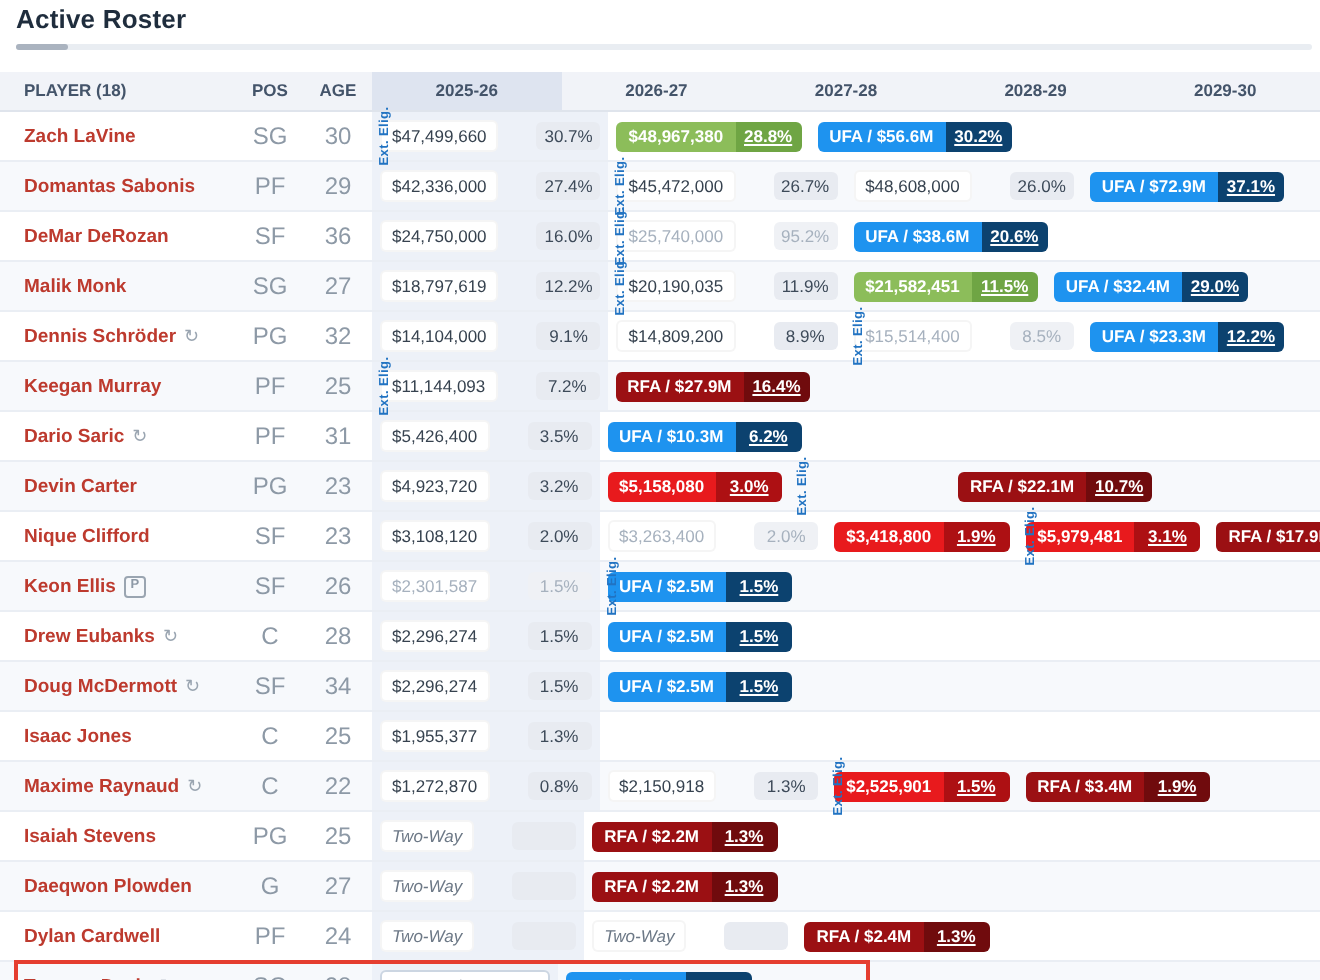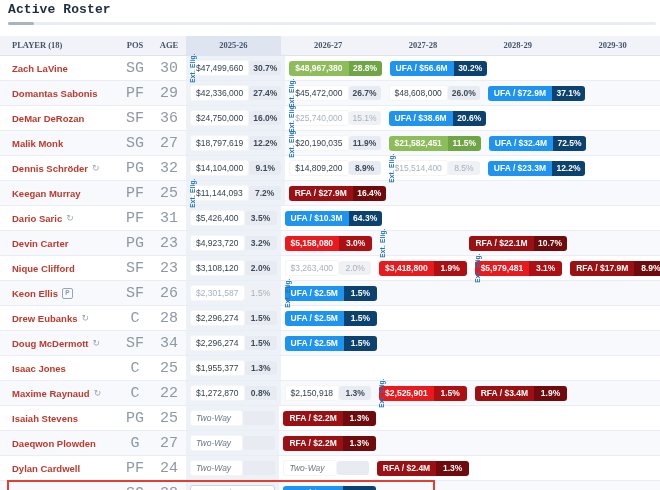--- a/index.html
+++ b/index.html
@@ -1,45 +1,45 @@
 <!DOCTYPE html>
 <html style="--green: #8CBD5A; --green-dark: #6FA544; --blue: #1E93EF; --blue-dark: #0C426F; --red: #E81A1D; --red-dark: #AD1013; --maroon: #9B1013; --maroon-dark: #700B0D; --link: #BD3A2E; --ext: #2173C2; --highlight: #E53E30; --cur-bg: #EDF1F8; --header-bg: #F1F3F8; --header-cur-bg: #DEE4F0; --pct-bg: #E8EBF1; --muted: #A6B1BE; --row-alt: #F7F9FC; --header-text: #44546A; --dim: #8D99A6;"><head>
 <meta charset="utf-8">
 <style>
   html,body{margin:0;padding:0;background:#fff;}
   body{width:660px;height:490px;overflow:hidden;font-family:"Liberation Sans",sans-serif;-webkit-font-smoothing:antialiased;}
   .page{padding-top:2px;}
-  .title{font-size:13px;font-weight:bold;color:#1f2d3d;margin:0 0 5px 8px;letter-spacing:.1px;font-family:Liberation Mono, monospace;}
+  .title{font-size:13px;font-weight:bold;color:#1f2d3d;margin:0 0 5px 8px;letter-spacing:.1px;}
   .divider{height:3px;background:#e9edf2;border-radius:2px;margin:0 4px 11px 8px;position:relative;}
   .divider::before{content:"";position:absolute;left:0;top:0;height:3px;width:26px;background:#aab3bf;border-radius:2px;}
   .grid-row{display:grid;grid-template-columns:118px 34px 34px repeat(5,1fr);align-items:center;}
   .thead{height:19px;background:var(--header-bg);border-bottom:1px solid #dfe4ec;}
-  .thead .hcell{font-size:8.5px;font-weight:bold;color:var(--header-text);text-align:center;line-height:19px;height:19px;font-family:Liberation Serif, serif;}
+  .thead .hcell{font-size:8.5px;font-weight:bold;color:var(--header-text);text-align:center;line-height:19px;height:19px;}
   .thead .hcell.player{text-align:left;padding-left:12px;}
   .thead .hcell.cur{background:var(--header-cur-bg);}
   .tbody{position:relative;}
   .trow{height:24px;border-bottom:1px solid #eaeef4;position:relative;background:#fff;}
   .trow:nth-child(even){background:var(--row-alt);}
   .cell{height:100%;display:flex;align-items:center;}
   .cell.player{padding-left:12px;gap:4px;}
   .pname{font-size:9.5px;font-weight:bold;color:var(--link);text-decoration:none;white-space:nowrap;cursor:pointer;}
   .ticon{font-size:9px;color:#9aa5b1;line-height:1;}
   .picon{width:9px;height:9px;border:1px solid #9aa5b1;border-radius:2px;color:#8d99a6;font-size:6.5px;font-weight:bold;display:flex;align-items:center;justify-content:center;line-height:1;}
-  .cell.pos,.cell.age{justify-content:center;font-size:15px;color:var(--dim);font-family:Liberation Mono, monospace;}
+  .cell.pos,.cell.age{justify-content:center;font-size:12px;color:var(--dim);}
   .scell{position:relative;padding:0 4px;gap:0;}
   .scell.cur{background:var(--cur-bg);}
   .ext{position:absolute;left:-8px;top:50%;transform:translateY(-50%) rotate(-90deg);font-size:6.5px;font-weight:bold;color:var(--ext);white-space:nowrap;z-index:2;letter-spacing:.2px;}
-  .vwrap{display:flex;flex:1;gap:0;align-items:center;min-width:0;}
+  .vwrap{display:flex;flex:1;gap:19px;align-items:center;min-width:0;}
   .vbox{flex:1;background:#fff;border:1px solid rgba(0,0,0,0.04);border-radius:3px;font-size:8.5px;color:#36424f;padding:2px 5px;white-space:nowrap;overflow:hidden;}
-  .pbox{width:26px;background:var(--pct-bg);border-radius:3px;font-size:8.5px;font-weight:bold;color:#3d4a59;padding:2px 3px;text-align:center;white-space:nowrap;}
+  .pbox{width:26px;background:var(--pct-bg);border-radius:3px;font-size:8.5px;font-weight:normal;color:#3d4a59;padding:2px 3px;text-align:center;white-space:nowrap;}
   .muted .vbox{color:var(--muted);}
   .muted .pbox{color:var(--muted);background:#eff1f5;font-weight:normal;}
   .badge{display:flex;flex:1;border-radius:3px;overflow:hidden;color:#fff;font-weight:bold;font-size:8.5px;min-width:0;}
   .badge .blab{flex:1;padding:2.5px 6px;white-space:nowrap;overflow:hidden;}
-  .badge .bpct{width:27px;text-align:center;padding:2.5px 3px;white-space:nowrap;}
+  .badge .bpct{width:27px;text-align:center;padding:2.5px 3px;white-space:nowrap;text-decoration:underline;}
   .b-green .blab{background:var(--green);text-align:center;} .b-green .bpct{background:var(--green-dark);}
   .b-blue .blab{background:var(--blue);} .b-blue .bpct{background:var(--blue-dark);}
   .b-red .blab{background:var(--red);} .b-red .bpct{background:var(--red-dark);}
   .b-maroon .blab{background:var(--maroon);} .b-maroon .bpct{background:var(--maroon-dark);}
   .twoway .vbox{color:#6c7886;text-align:left;font-style:italic;}
   .twoway .pbox{color:transparent;}
   .inputbox{flex:1;background:#fff;border:1px solid #ccd6e2;border-radius:3px;font-size:8.5px;color:#9aa5b1;padding:2px 5px;text-align:center;}
   .row-highlight{position:absolute;left:7px;top:-1px;bottom:-1px;width:424px;border:2px solid var(--highlight);pointer-events:none;z-index:3;}
 </style>
 </head>
@@ -129,21 +129,21 @@
         <div class="cell scell cur">
           <div class="vwrap plain">
             <div class="vbox">$24,750,000</div>
             <div class="pbox">16.0%</div>
           </div>
         </div>
         <div class="cell scell">
           <span class="ext">Ext. Elig.</span>
           <div class="vwrap muted">
             <div class="vbox">$25,740,000</div>
-            <div class="pbox">15.1%</div>
+            <div class="pbox">95.2%</div>
           </div>
         </div>
         <div class="cell scell">
           <div class="badge b-blue">
             <span class="blab">UFA / $38.6M</span>
             <span class="bpct">20.6%</span>
           </div>
         </div>
         <div class="cell scell"></div>
         <div class="cell scell"></div>
@@ -169,21 +169,21 @@
         </div>
         <div class="cell scell">
           <div class="badge b-green">
             <span class="blab">$21,582,451</span>
             <span class="bpct">11.5%</span>
           </div>
         </div>
         <div class="cell scell">
           <div class="badge b-blue">
             <span class="blab">UFA / $32.4M</span>
-            <span class="bpct">72.5%</span>
+            <span class="bpct">29.0%</span>
           </div>
         </div>
         <div class="cell scell"></div>
       </div>
       <div class="grid-row trow">
         <div class="cell player">
           <a class="pname">Dennis Schröder</a>
           <span class="ticon">↻</span>
         </div>
         <div class="cell pos">PG</div>
@@ -247,21 +247,21 @@
         <div class="cell age">31</div>
         <div class="cell scell cur">
           <div class="vwrap plain">
             <div class="vbox">$5,426,400</div>
             <div class="pbox">3.5%</div>
           </div>
         </div>
         <div class="cell scell">
           <div class="badge b-blue">
             <span class="blab">UFA / $10.3M</span>
-            <span class="bpct">64.3%</span>
+            <span class="bpct">6.2%</span>
           </div>
         </div>
         <div class="cell scell"></div>
         <div class="cell scell"></div>
         <div class="cell scell"></div>
       </div>
       <div class="grid-row trow">
         <div class="cell player">
           <a class="pname">Devin Carter</a>
         </div>

